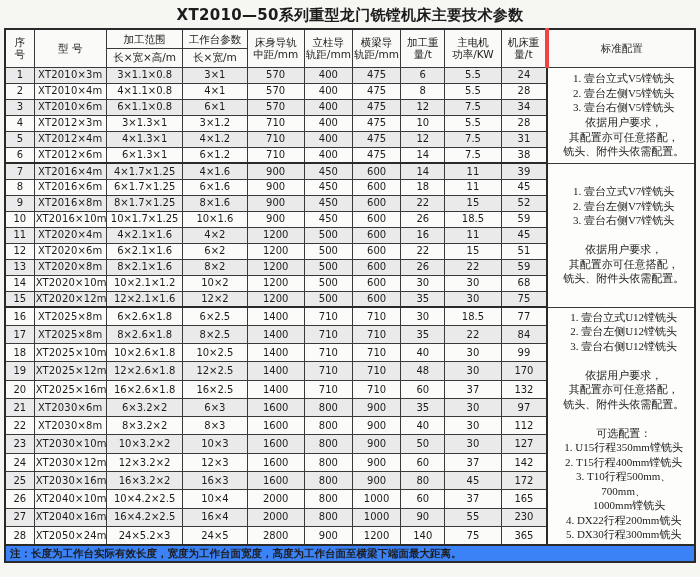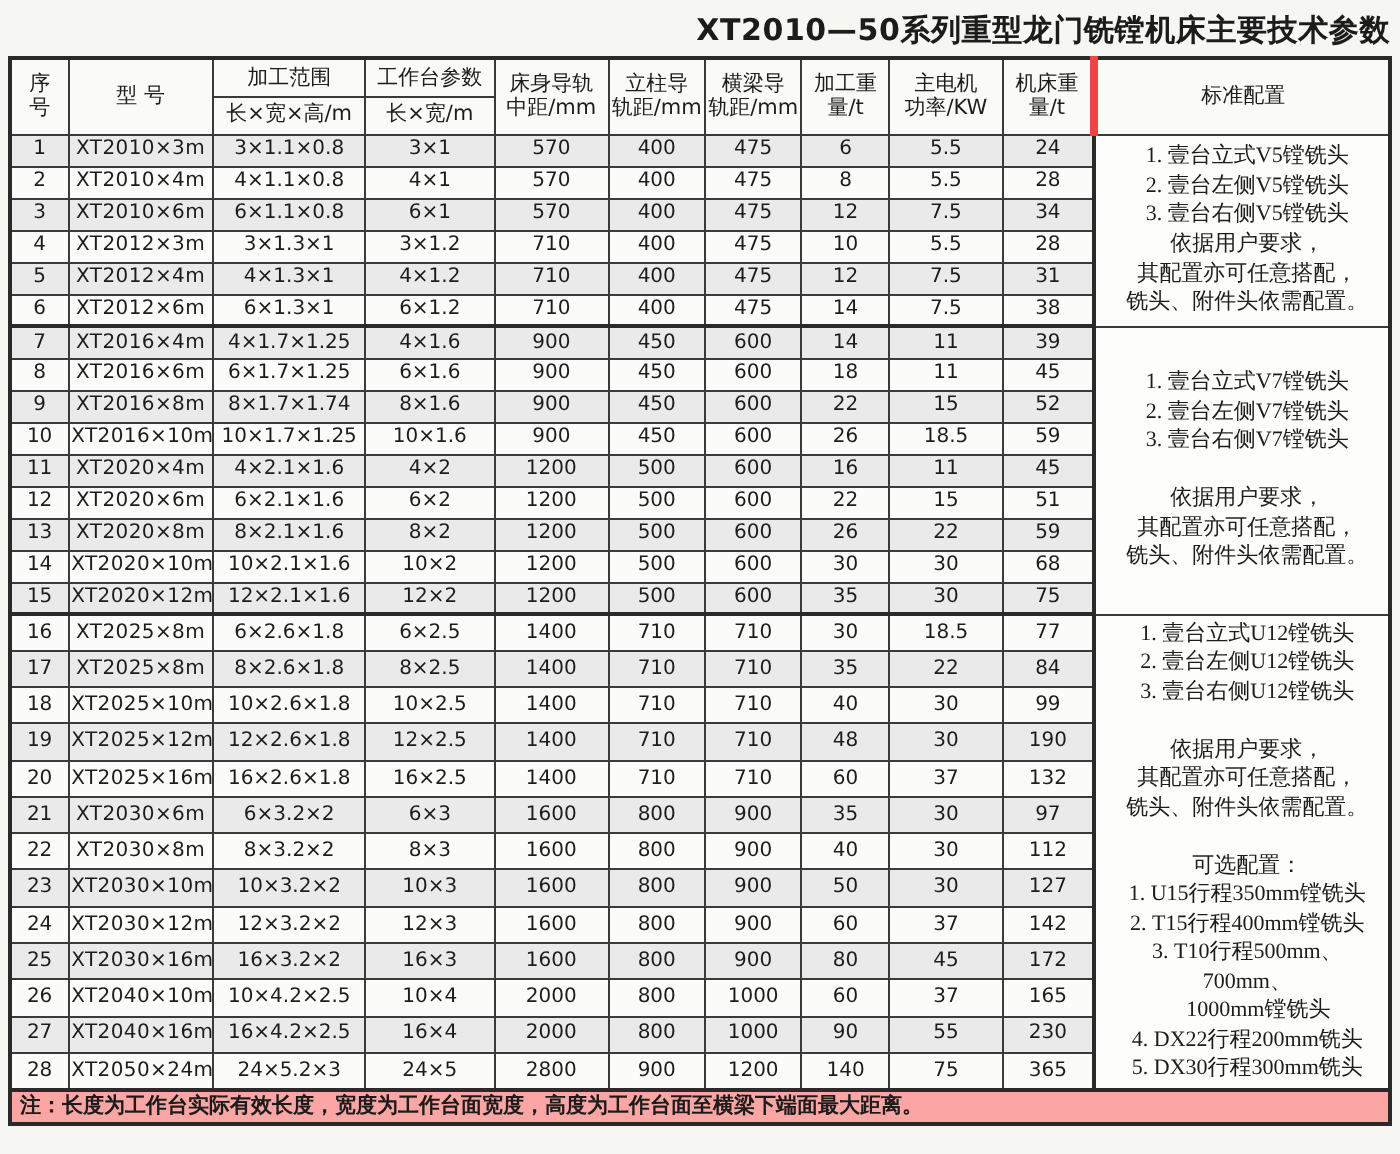--- a/index.html
+++ b/index.html
@@ -5,21 +5,21 @@
   * { margin:0; padding:0; box-sizing:border-box; }
   html,body { width:700px; height:577px; }
   body {
     background:#f6f6f3;
     font-family:"DejaVu Sans", sans-serif;
     color:#1c1c1c;
   }
   .page { width:700px; height:577px; padding:2px 3px 2px 4px; }
 
   .titlebar {
-    display:flex; justify-content:flex-end; align-items:flex-end;
+    display:flex; justify-content:center; align-items:flex-end;
     height:26px; padding:2px 2px 3px 1px;
   }
   .title { font-size:15px; font-weight:bold; letter-spacing:0.3px; white-space:nowrap; }
   .standard { font-size:10.5px; white-space:nowrap; padding-bottom:1px; }
 
   table.spec {
     border-collapse:collapse; table-layout:fixed; width:692px;
     border:2px solid #2a2a2a; background:#fdfdfc;
   }
   th, td {
@@ -37,21 +37,21 @@
   tbody tr.group-end td { border-bottom:2px solid #2a2a2a; }
   tbody td.model { letter-spacing:0.2px;margin-left:20px; }
   tbody td.config {
     background:#fdfdfc !important;
     text-align:center; vertical-align:middle;
     white-space:pre-wrap; font-size:11px; line-height:1.32;
     padding:2px 4px 2px 9px; border-left:2px solid #2a2a2a;font-family:Liberation Serif, serif;
   }
   tfoot td {
     text-align:left; font-size:10.5px; font-weight:bold;
-    height:17px; padding:1px 4px; background:#fca5a5;
+    height:17px; padding:1px 4px; background:#3b82f6;
     border-top:2px solid #2a2a2a; white-space:nowrap;
   }
 </style>
 </head>
 <body>
 
 <div class="page">
 
   <div class="titlebar">
     <div class="title">XT2010—50系列重型龙门铣镗机床主要技术参数</div>
@@ -203,21 +203,21 @@
           <td>900</td>
           <td>450</td>
           <td>600</td>
           <td>18</td>
           <td>11</td>
           <td>45</td>
         </tr>
         <tr class="odd">
           <td>9</td>
           <td class="model">XT2016×8m</td>
-          <td>8×1.7×1.74</td>
+          <td>8×1.7×1.25</td>
           <td>8×1.6</td>
           <td>900</td>
           <td>450</td>
           <td>600</td>
           <td>22</td>
           <td>15</td>
           <td>52</td>
         </tr>
         <tr class="even">
           <td>10</td>
@@ -263,21 +263,21 @@
           <td>1200</td>
           <td>500</td>
           <td>600</td>
           <td>26</td>
           <td>22</td>
           <td>59</td>
         </tr>
         <tr class="even">
           <td>14</td>
           <td class="model">XT2020×10m</td>
-          <td>10×2.1×1.6</td>
+          <td>10×2.1×1.2</td>
           <td>10×2</td>
           <td>1200</td>
           <td>500</td>
           <td>600</td>
           <td>30</td>
           <td>30</td>
           <td>68</td>
         </tr>
         <tr class="odd group-end">
           <td>15</td>
@@ -345,21 +345,21 @@
         <tr class="odd">
           <td>19</td>
           <td class="model">XT2025×12m</td>
           <td>12×2.6×1.8</td>
           <td>12×2.5</td>
           <td>1400</td>
           <td>710</td>
           <td>710</td>
           <td>48</td>
           <td>30</td>
-          <td>190</td>
+          <td>170</td>
         </tr>
         <tr class="even">
           <td>20</td>
           <td class="model">XT2025×16m</td>
           <td>16×2.6×1.8</td>
           <td>16×2.5</td>
           <td>1400</td>
           <td>710</td>
           <td>710</td>
           <td>60</td>

